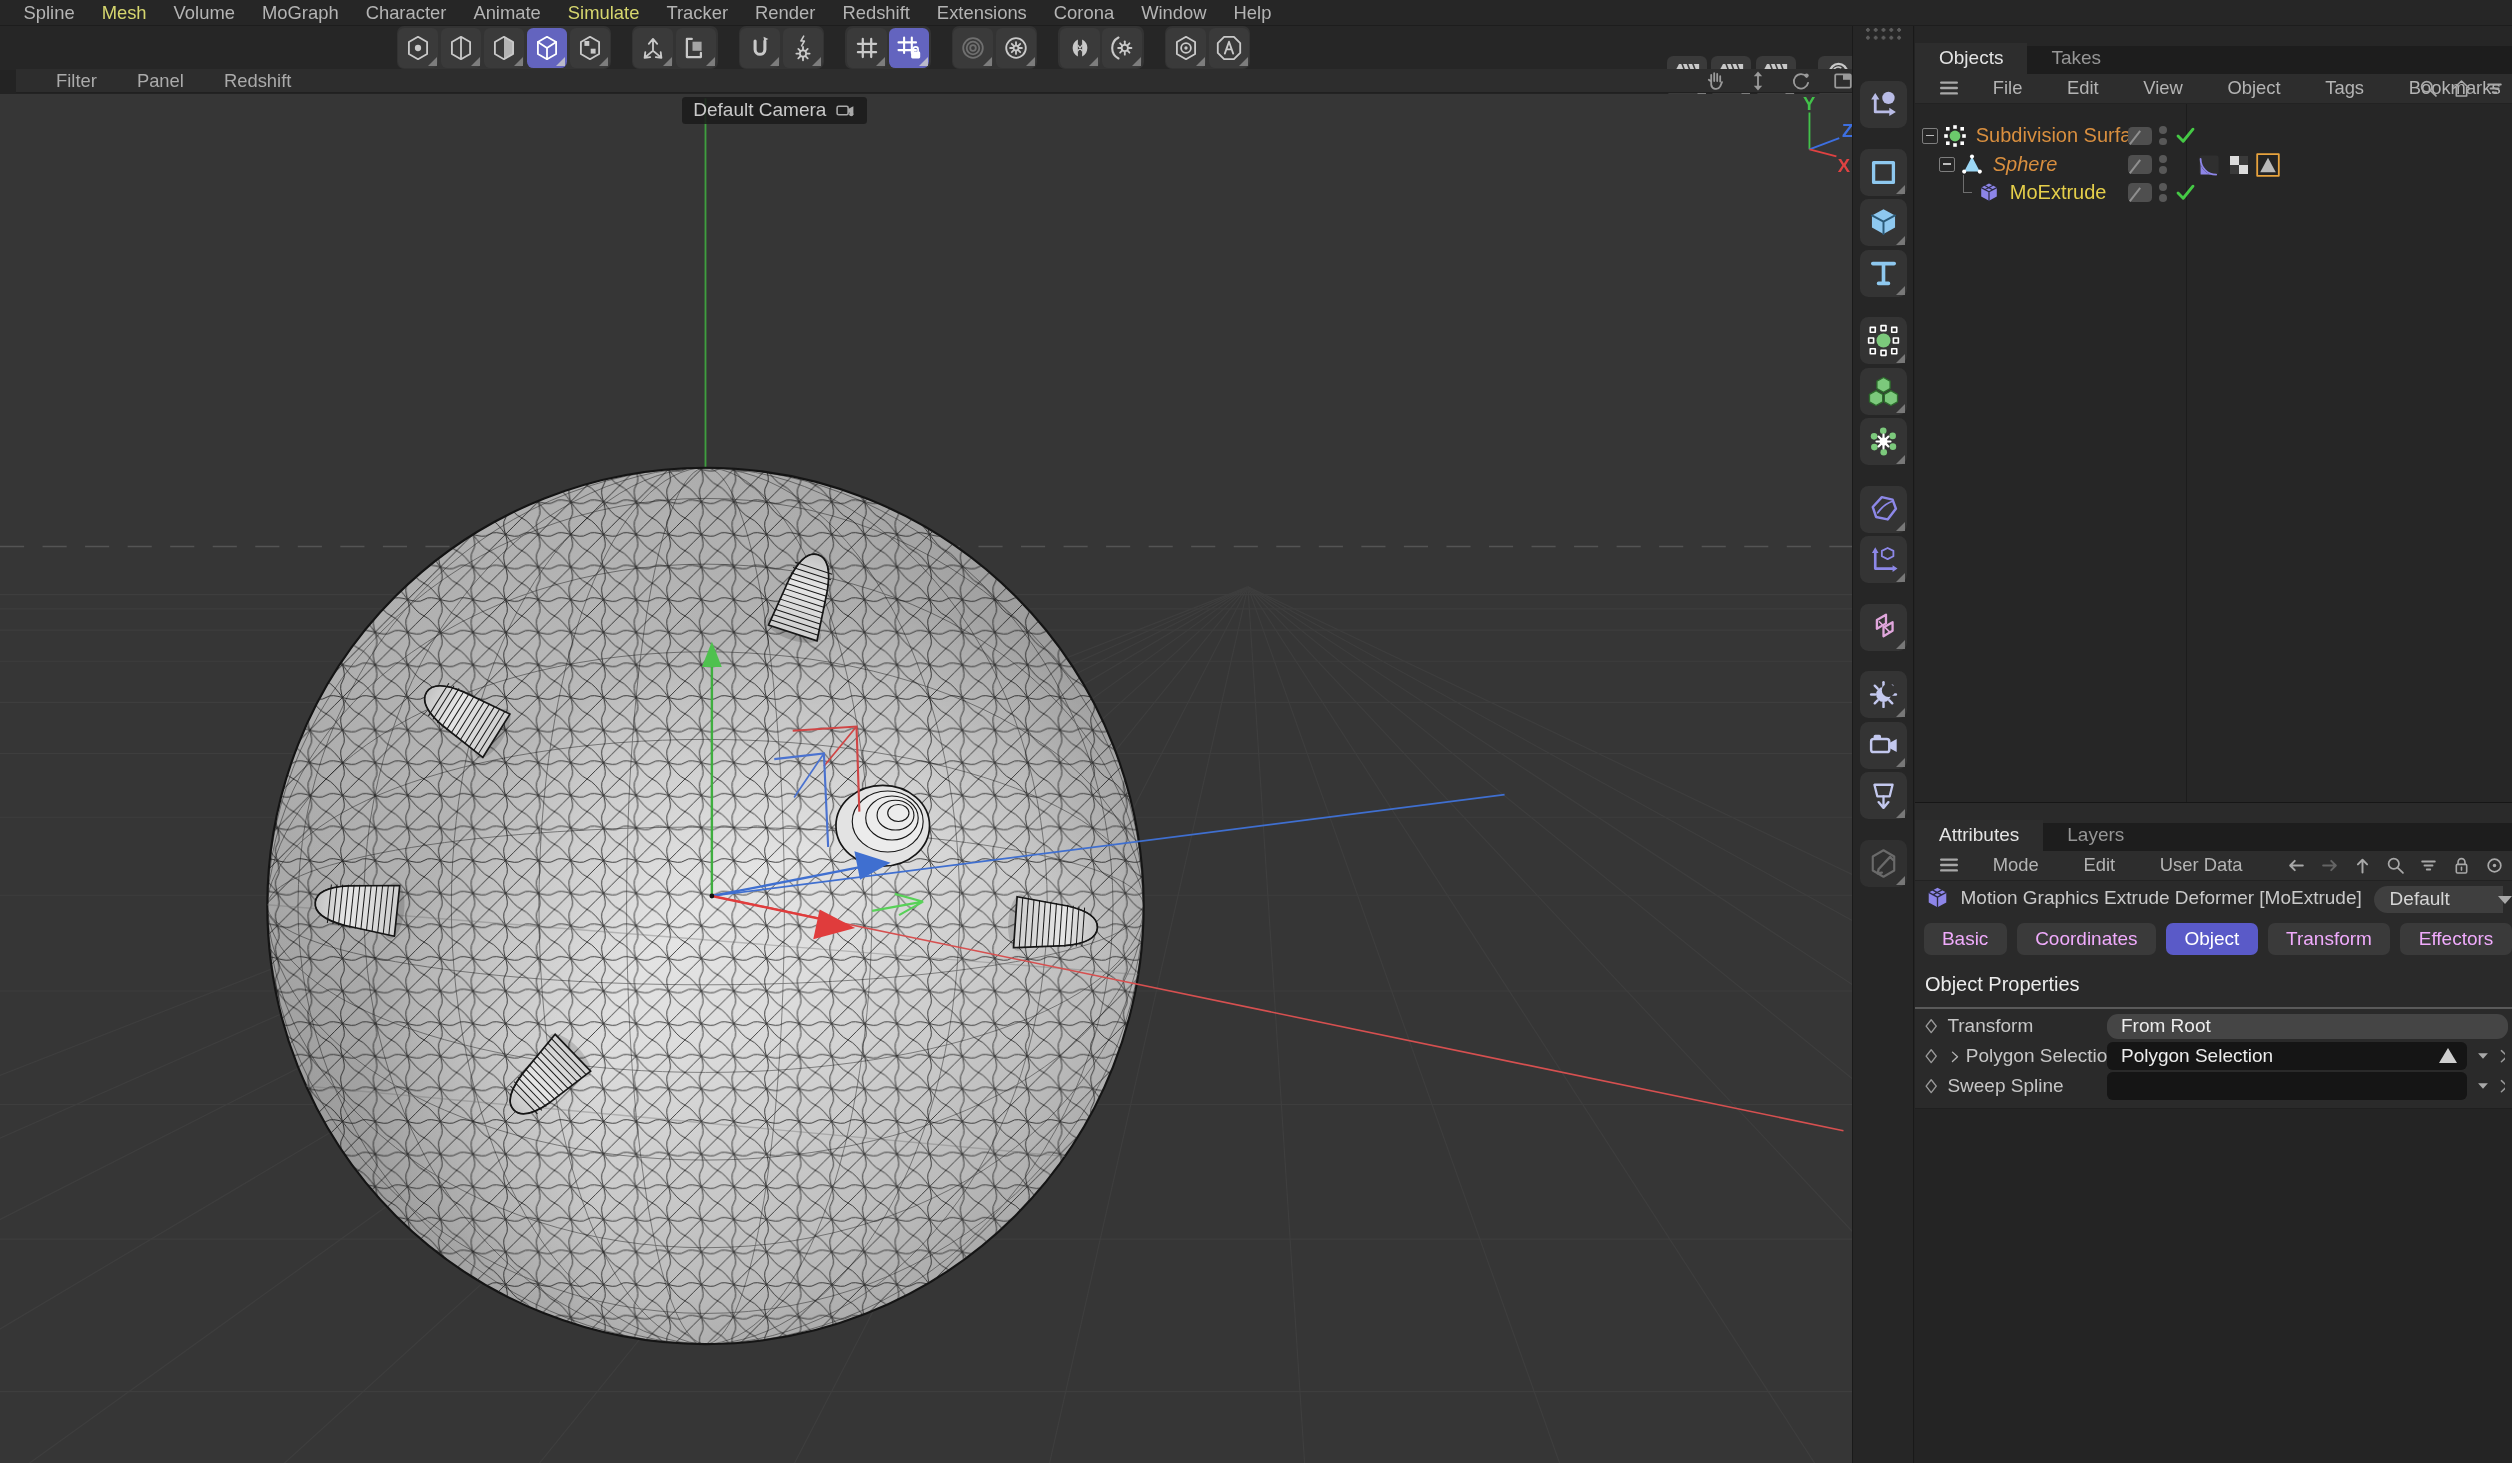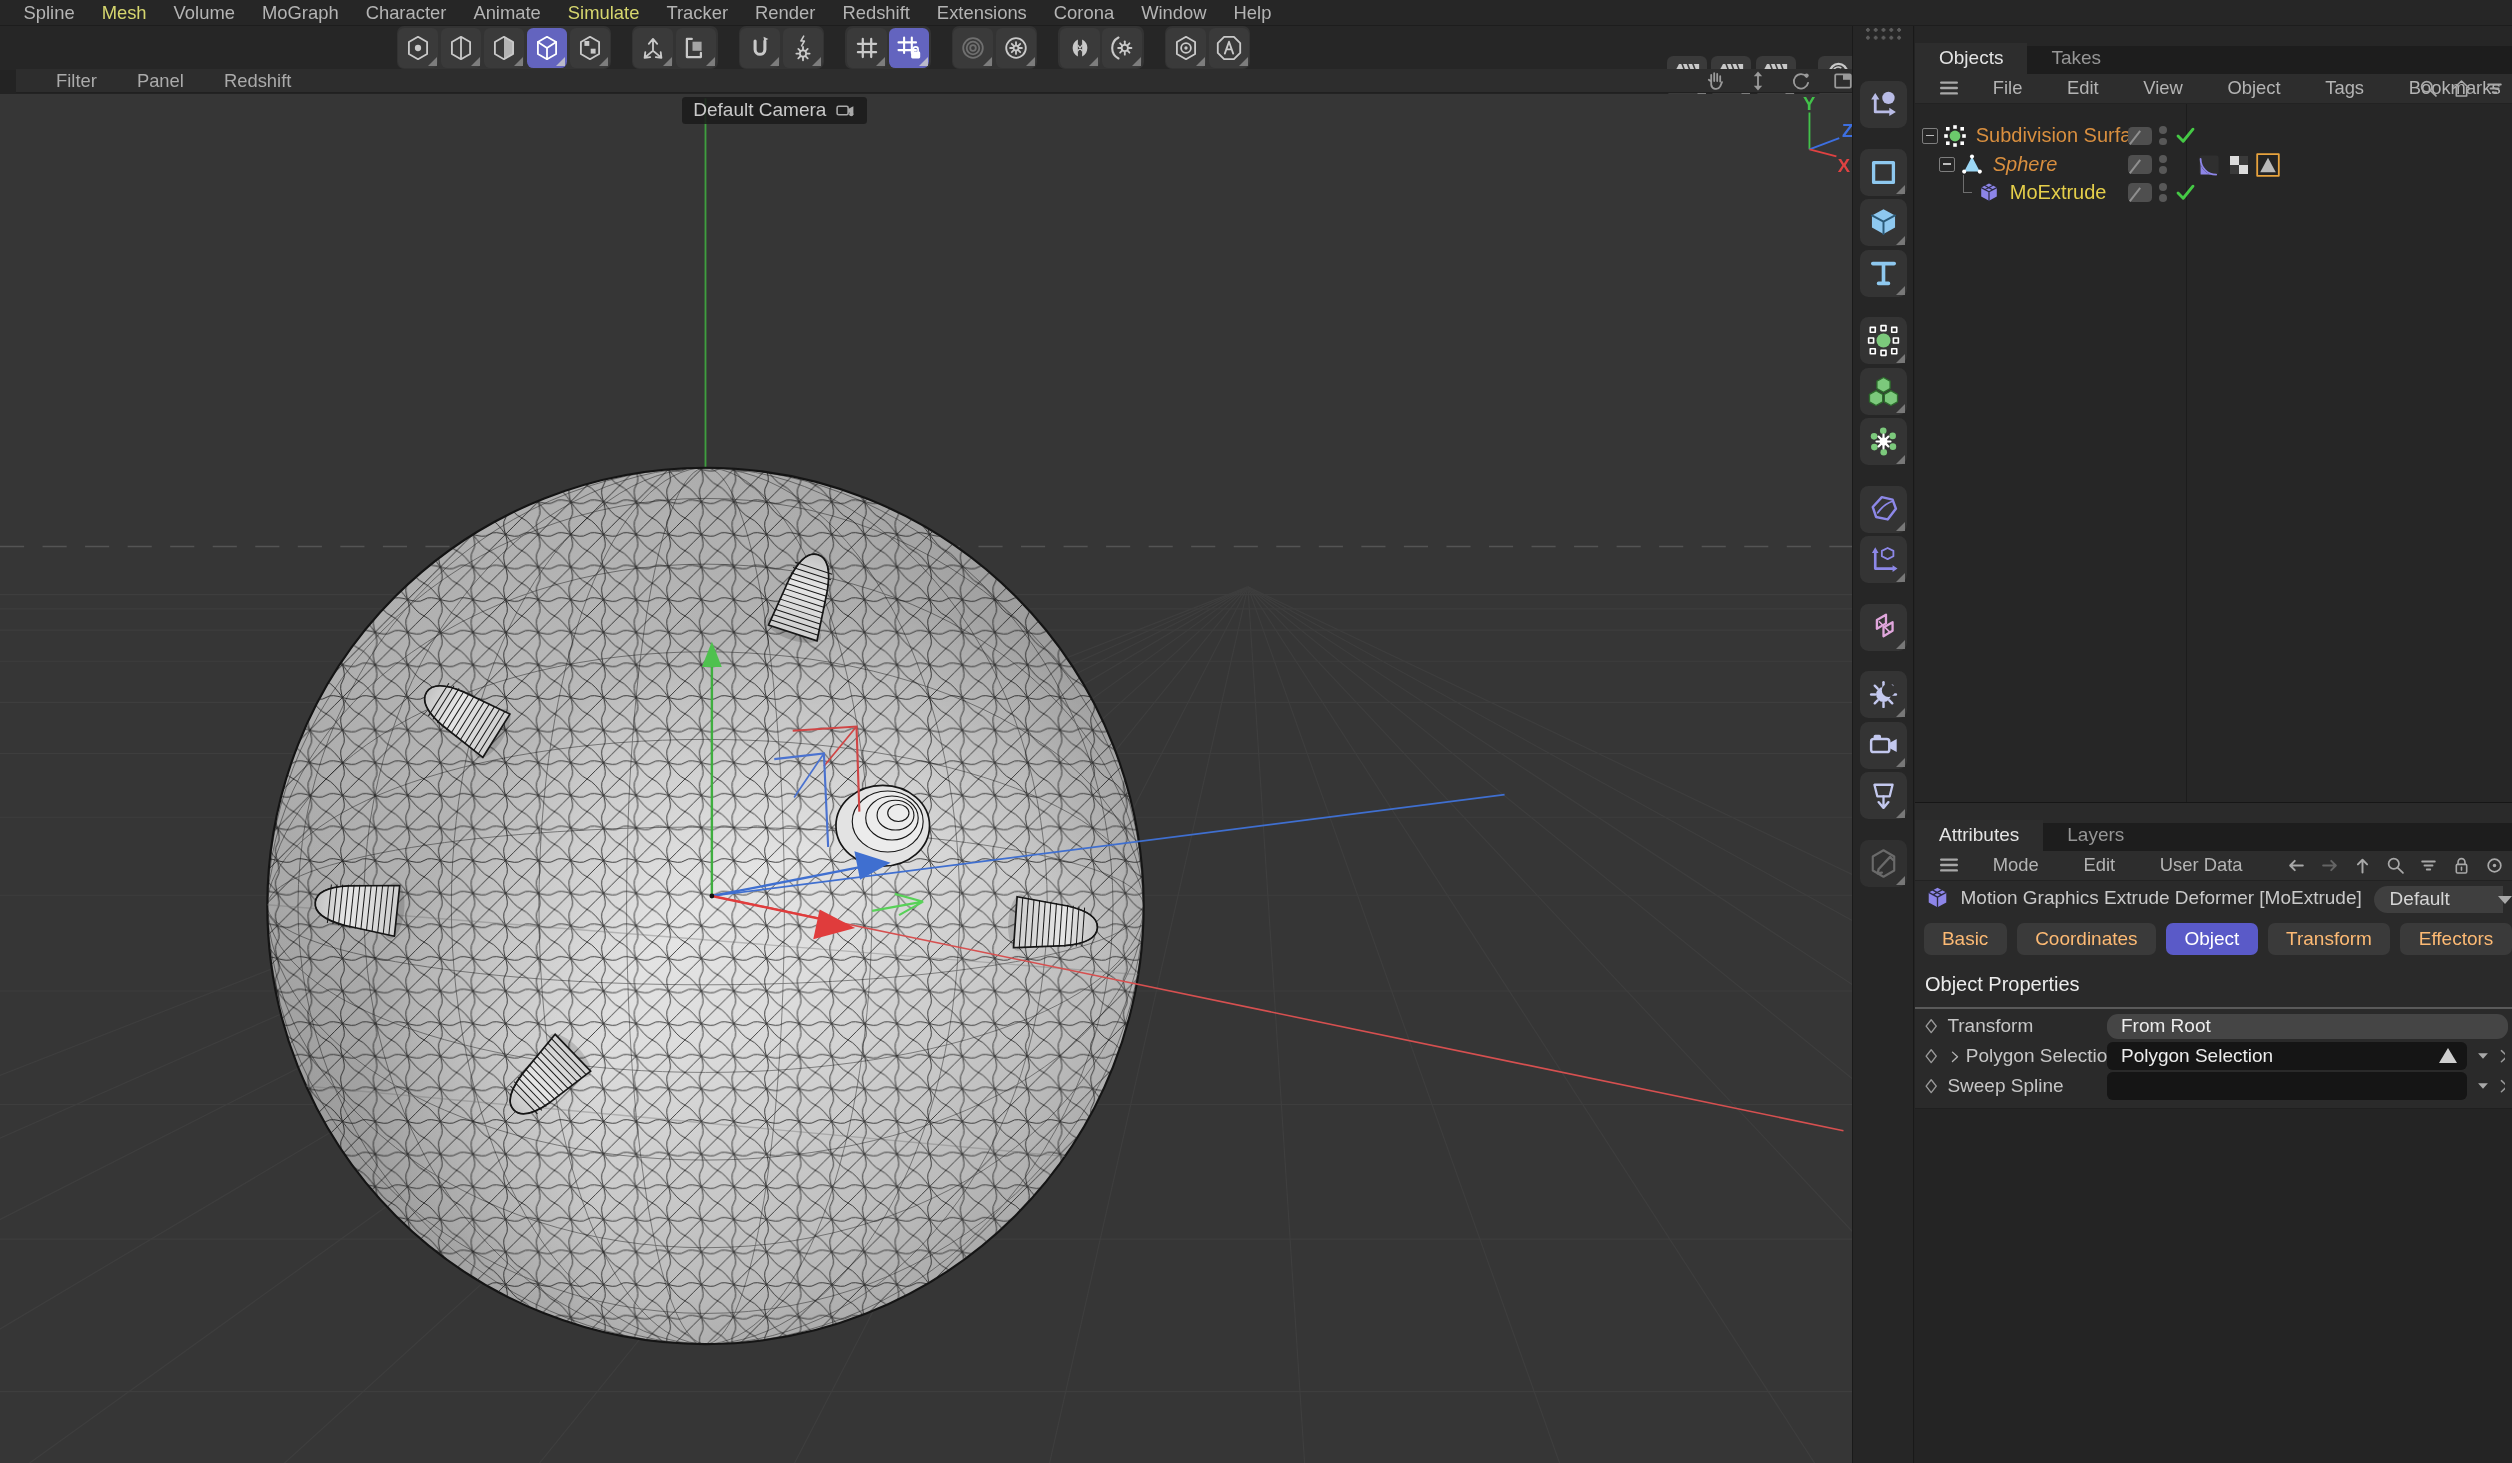--- a/index.html
+++ b/index.html
@@ -84,21 +84,21 @@
 
   
   #attr { border-top:0.7px solid #161616; background:#2a2a2a; flex:1; display:flex; flex-direction:column;}
   #attr-header { height:35px; display:flex; align-items:center; padding:0 8.5px; position:relative; }
   #attr-title { font-size:19px; color:#c9c9c9; margin-left:10px; }
   #preset { position:absolute; left:459px; top:5px; width:129px; height:27px; background:#3f3f3f;
     border-radius:13.5px 0 0 13.5px; display:flex; align-items:center; padding-left:15.6px;
     font-size:19px; color:#d6d6d6;}
   #preset-chevron{ position:absolute; right:1.4px; top:15.6px; }
   .pillbar { display:flex; gap:10px; padding:7px 8.5px 8.5px 8.5px; }
-  .pill { background:#3a3a3a; color:#fdba74; font-size:19px; padding:5px 18.4px; border-radius:7px;}
+  .pill { background:#3a3a3a; color:#f0abfc; font-size:19px; padding:5px 18.4px; border-radius:7px;}
   .pill.active { background:#5a5ac8; color:#ffffff; }
   #section-heading { font-size:20px; font-weight:normal; color:#ececec; padding:10px 10px 7px 10px;}
   #attr-divider { height:1.4px; background:#5a5a5a; margin:4.3px 0 2.8px 0;}
   .prow { height:30px; display:flex; align-items:center; position:relative; }
   .prow .plabel { font-size:19px; color:#c6c6c6; }
   .prow .diamond { margin:0 7px 0 7px; }
   .field-wrap{ position:absolute; left:192px; display:flex; align-items:center;}
   .dd-field { width:401px; height:25.5px; background:#454545; border-radius:11px; display:flex;
     align-items:center; padding:0 14px; font-size:19px; color:#ececec; position:relative;}
   .num-field { width:119px; height:25.5px; background:#151515; border-radius:5.7px; display:flex;

